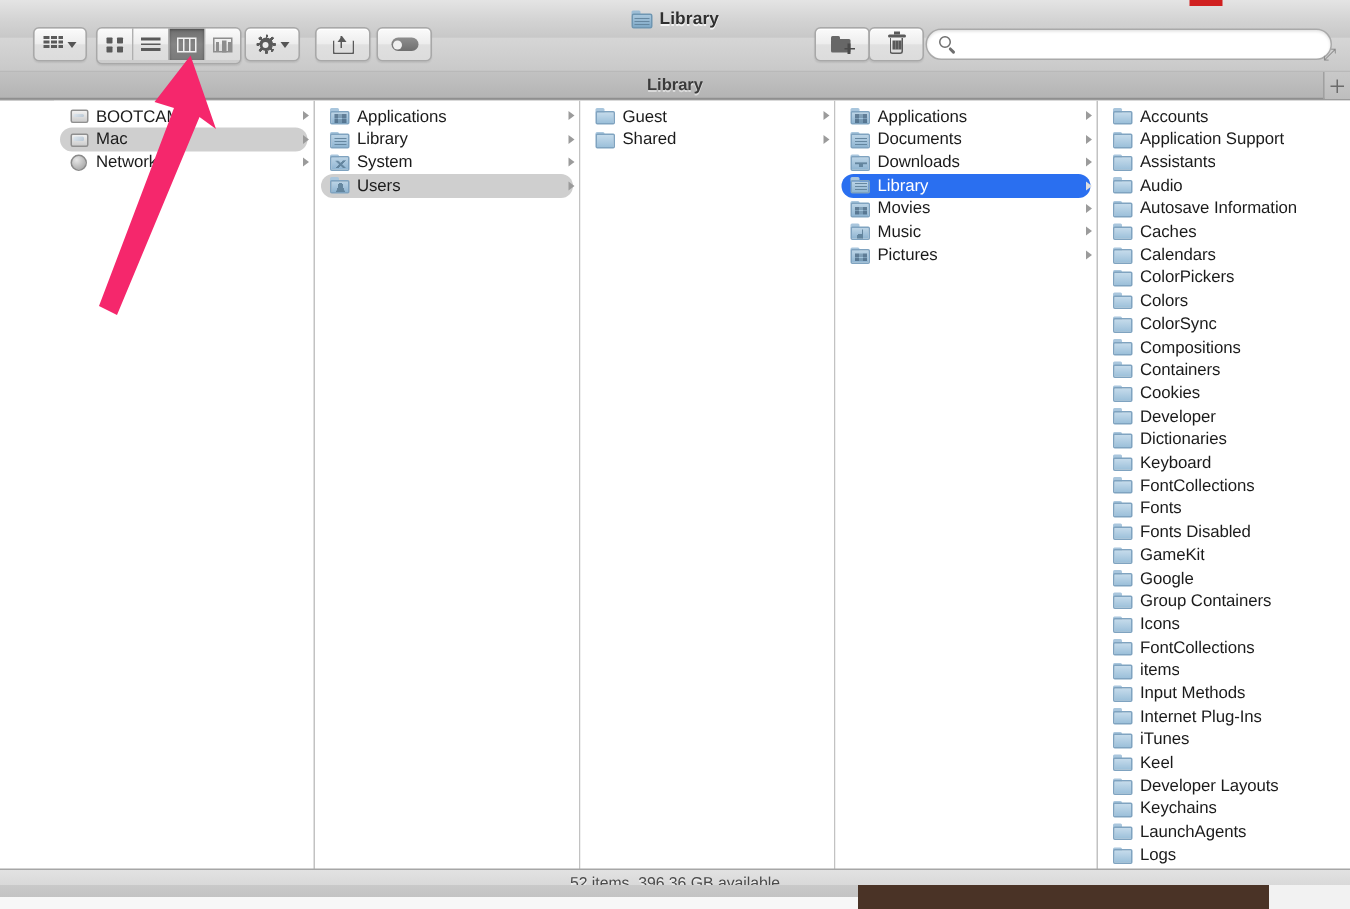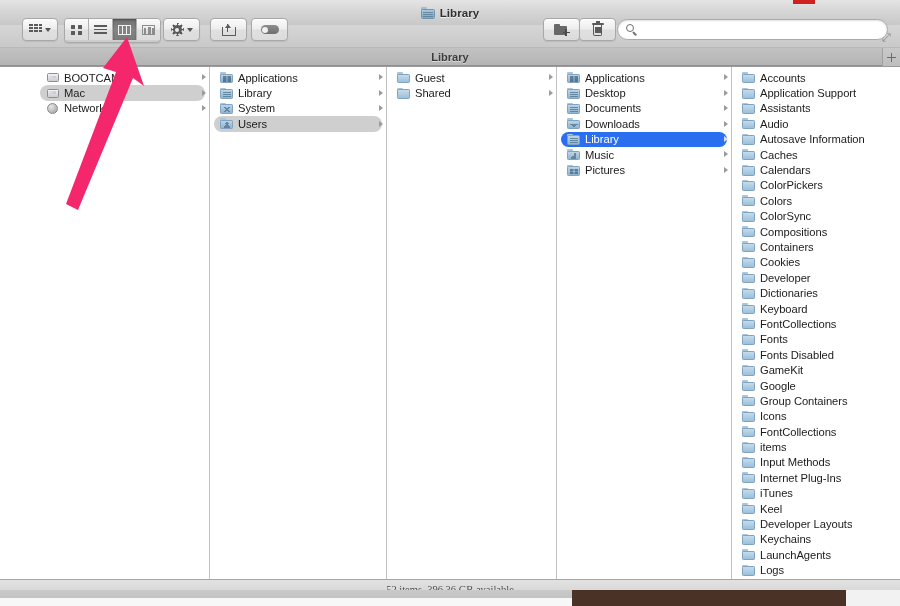--- a/index.html
+++ b/index.html
@@ -321,21 +321,21 @@
     position:absolute;left:2px;top:5px;width:9px;height:6px;
     background:linear-gradient(to bottom,#f0e0c6,#d8bd94);
     border:1px solid #b99a6c;box-sizing:border-box;border-radius:0 0 1px 1px;
   }
 
   
   .statusbar{
     position:absolute;left:0;top:579px;width:900px;height:19px;
     background:linear-gradient(to bottom,#e2e2e2 0%,#d2d2d2 100%);
     border-top:1px solid #a6a6a6;
-    display:flex;align-items:center;justify-content:center;box-sizing:border-box;font-family:Liberation Serif, serif;
+    display:flex;align-items:center;justify-content:center;box-sizing:border-box;
   }
   .statusbar .txt{
     font-size:10.5px;color:#4a4a4a;text-shadow:0 1px 0 rgba(255,255,255,.6);
   }
   .bottom-strip{
     position:absolute;left:0;top:590px;width:900px;height:16px;
     background:linear-gradient(to bottom,#c9c9c9,#bdbdbd);
   }
   .desk-left{position:absolute;left:0;top:598px;width:572px;height:8px;background:#f7f7f7;}
   .desk-right{position:absolute;left:572px;top:590px;width:328px;height:16px;background:#4a3326;}
@@ -562,48 +562,48 @@
           </span>
           <span class="nm">Applications</span>
           <span class="chev"></span>
         </div>
         <div class="row">
           <span class="ico folder">
             <span class="t"></span>
             <span class="b"></span>
             <span class="badge lines"></span>
           </span>
-          <span class="nm">Desktop</span>
-          <span class="chev"></span>
-        </div>
-        <div class="row">
+          <span class="nm">Documents</span>
+          <span class="chev"></span>
+        </div>
+        <div class="row">
+          <span class="ico folder">
+            <span class="t"></span>
+            <span class="b"></span>
+            <span class="badge arrowdown"></span>
+          </span>
+          <span class="nm">Downloads</span>
+          <span class="chev"></span>
+        </div>
+        <div class="row sel-blue">
           <span class="ico folder">
             <span class="t"></span>
             <span class="b"></span>
             <span class="badge lines"></span>
           </span>
-          <span class="nm">Documents</span>
-          <span class="chev"></span>
-        </div>
-        <div class="row">
-          <span class="ico folder">
-            <span class="t"></span>
-            <span class="b"></span>
-            <span class="badge arrowdown"></span>
-          </span>
-          <span class="nm">Downloads</span>
-          <span class="chev"></span>
-        </div>
-        <div class="row sel-blue">
-          <span class="ico folder">
-            <span class="t"></span>
-            <span class="b"></span>
-            <span class="badge lines"></span>
-          </span>
           <span class="nm">Library</span>
+          <span class="chev"></span>
+        </div>
+        <div class="row">
+          <span class="ico folder">
+            <span class="t"></span>
+            <span class="b"></span>
+            <span class="badge grid"></span>
+          </span>
+          <span class="nm">Movies</span>
           <span class="chev"></span>
         </div>
         <div class="row">
           <span class="ico folder">
             <span class="t"></span>
             <span class="b"></span>
             <span class="badge music"></span>
           </span>
           <span class="nm">Music</span>
           <span class="chev"></span>

